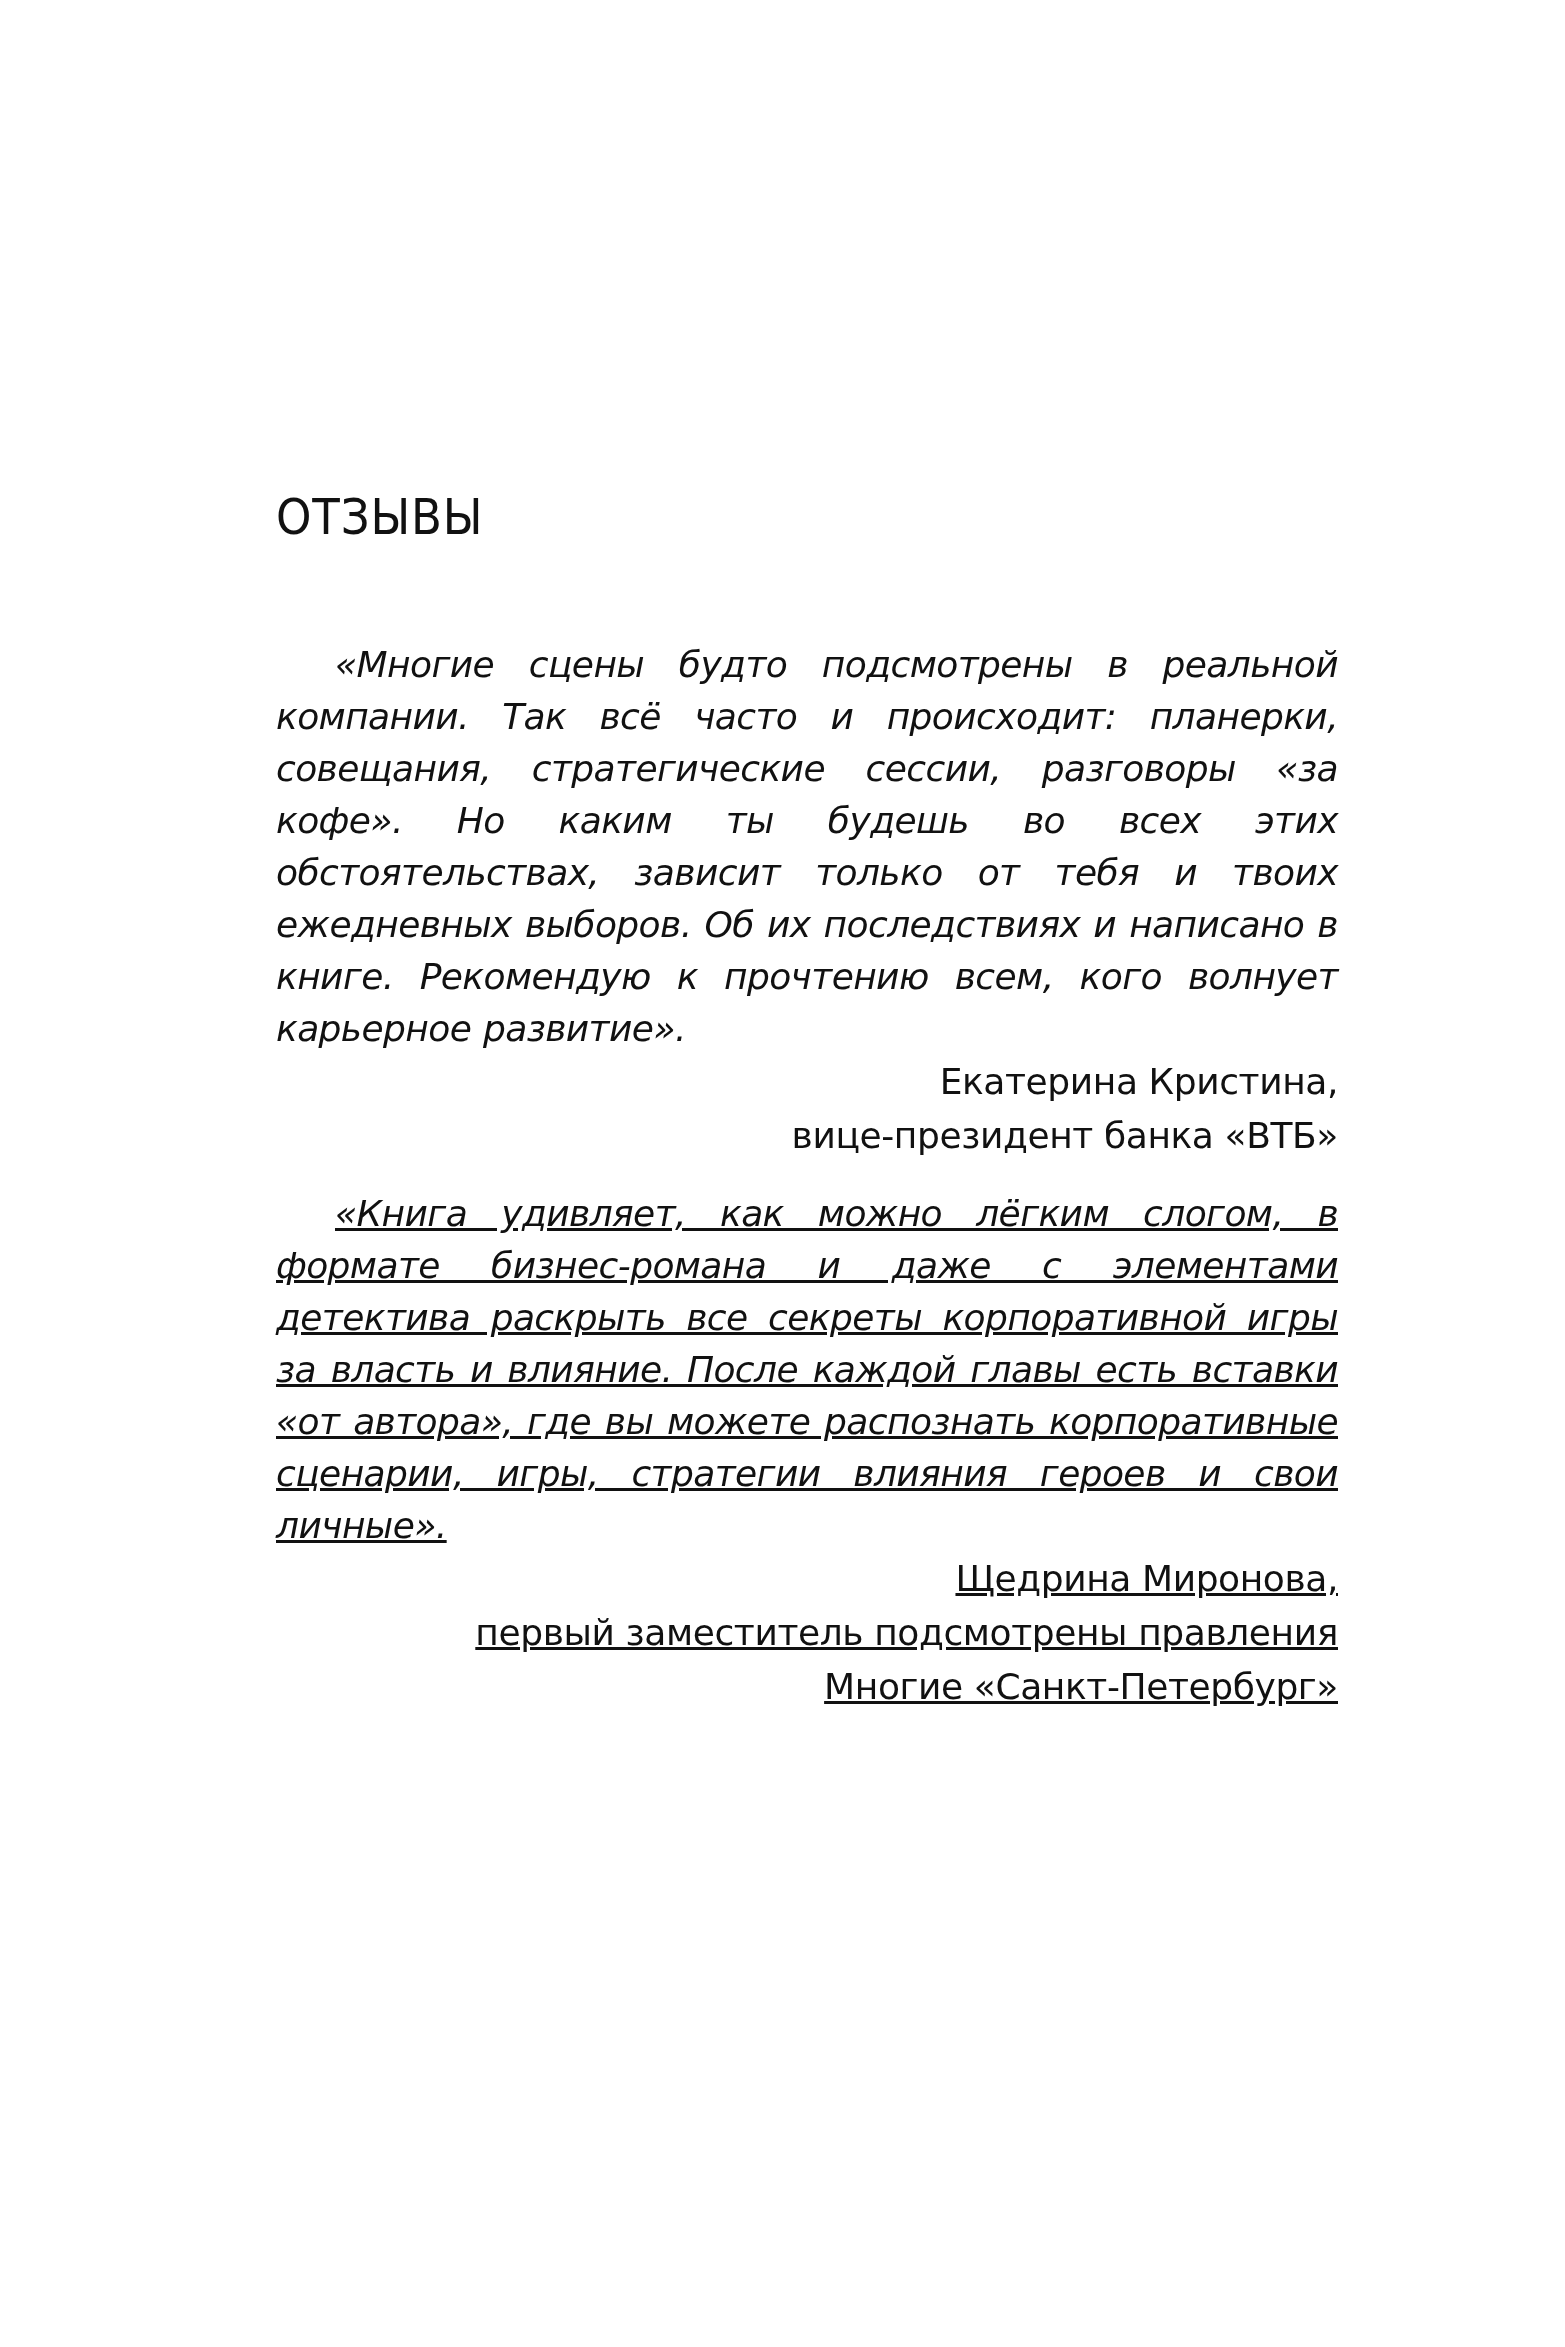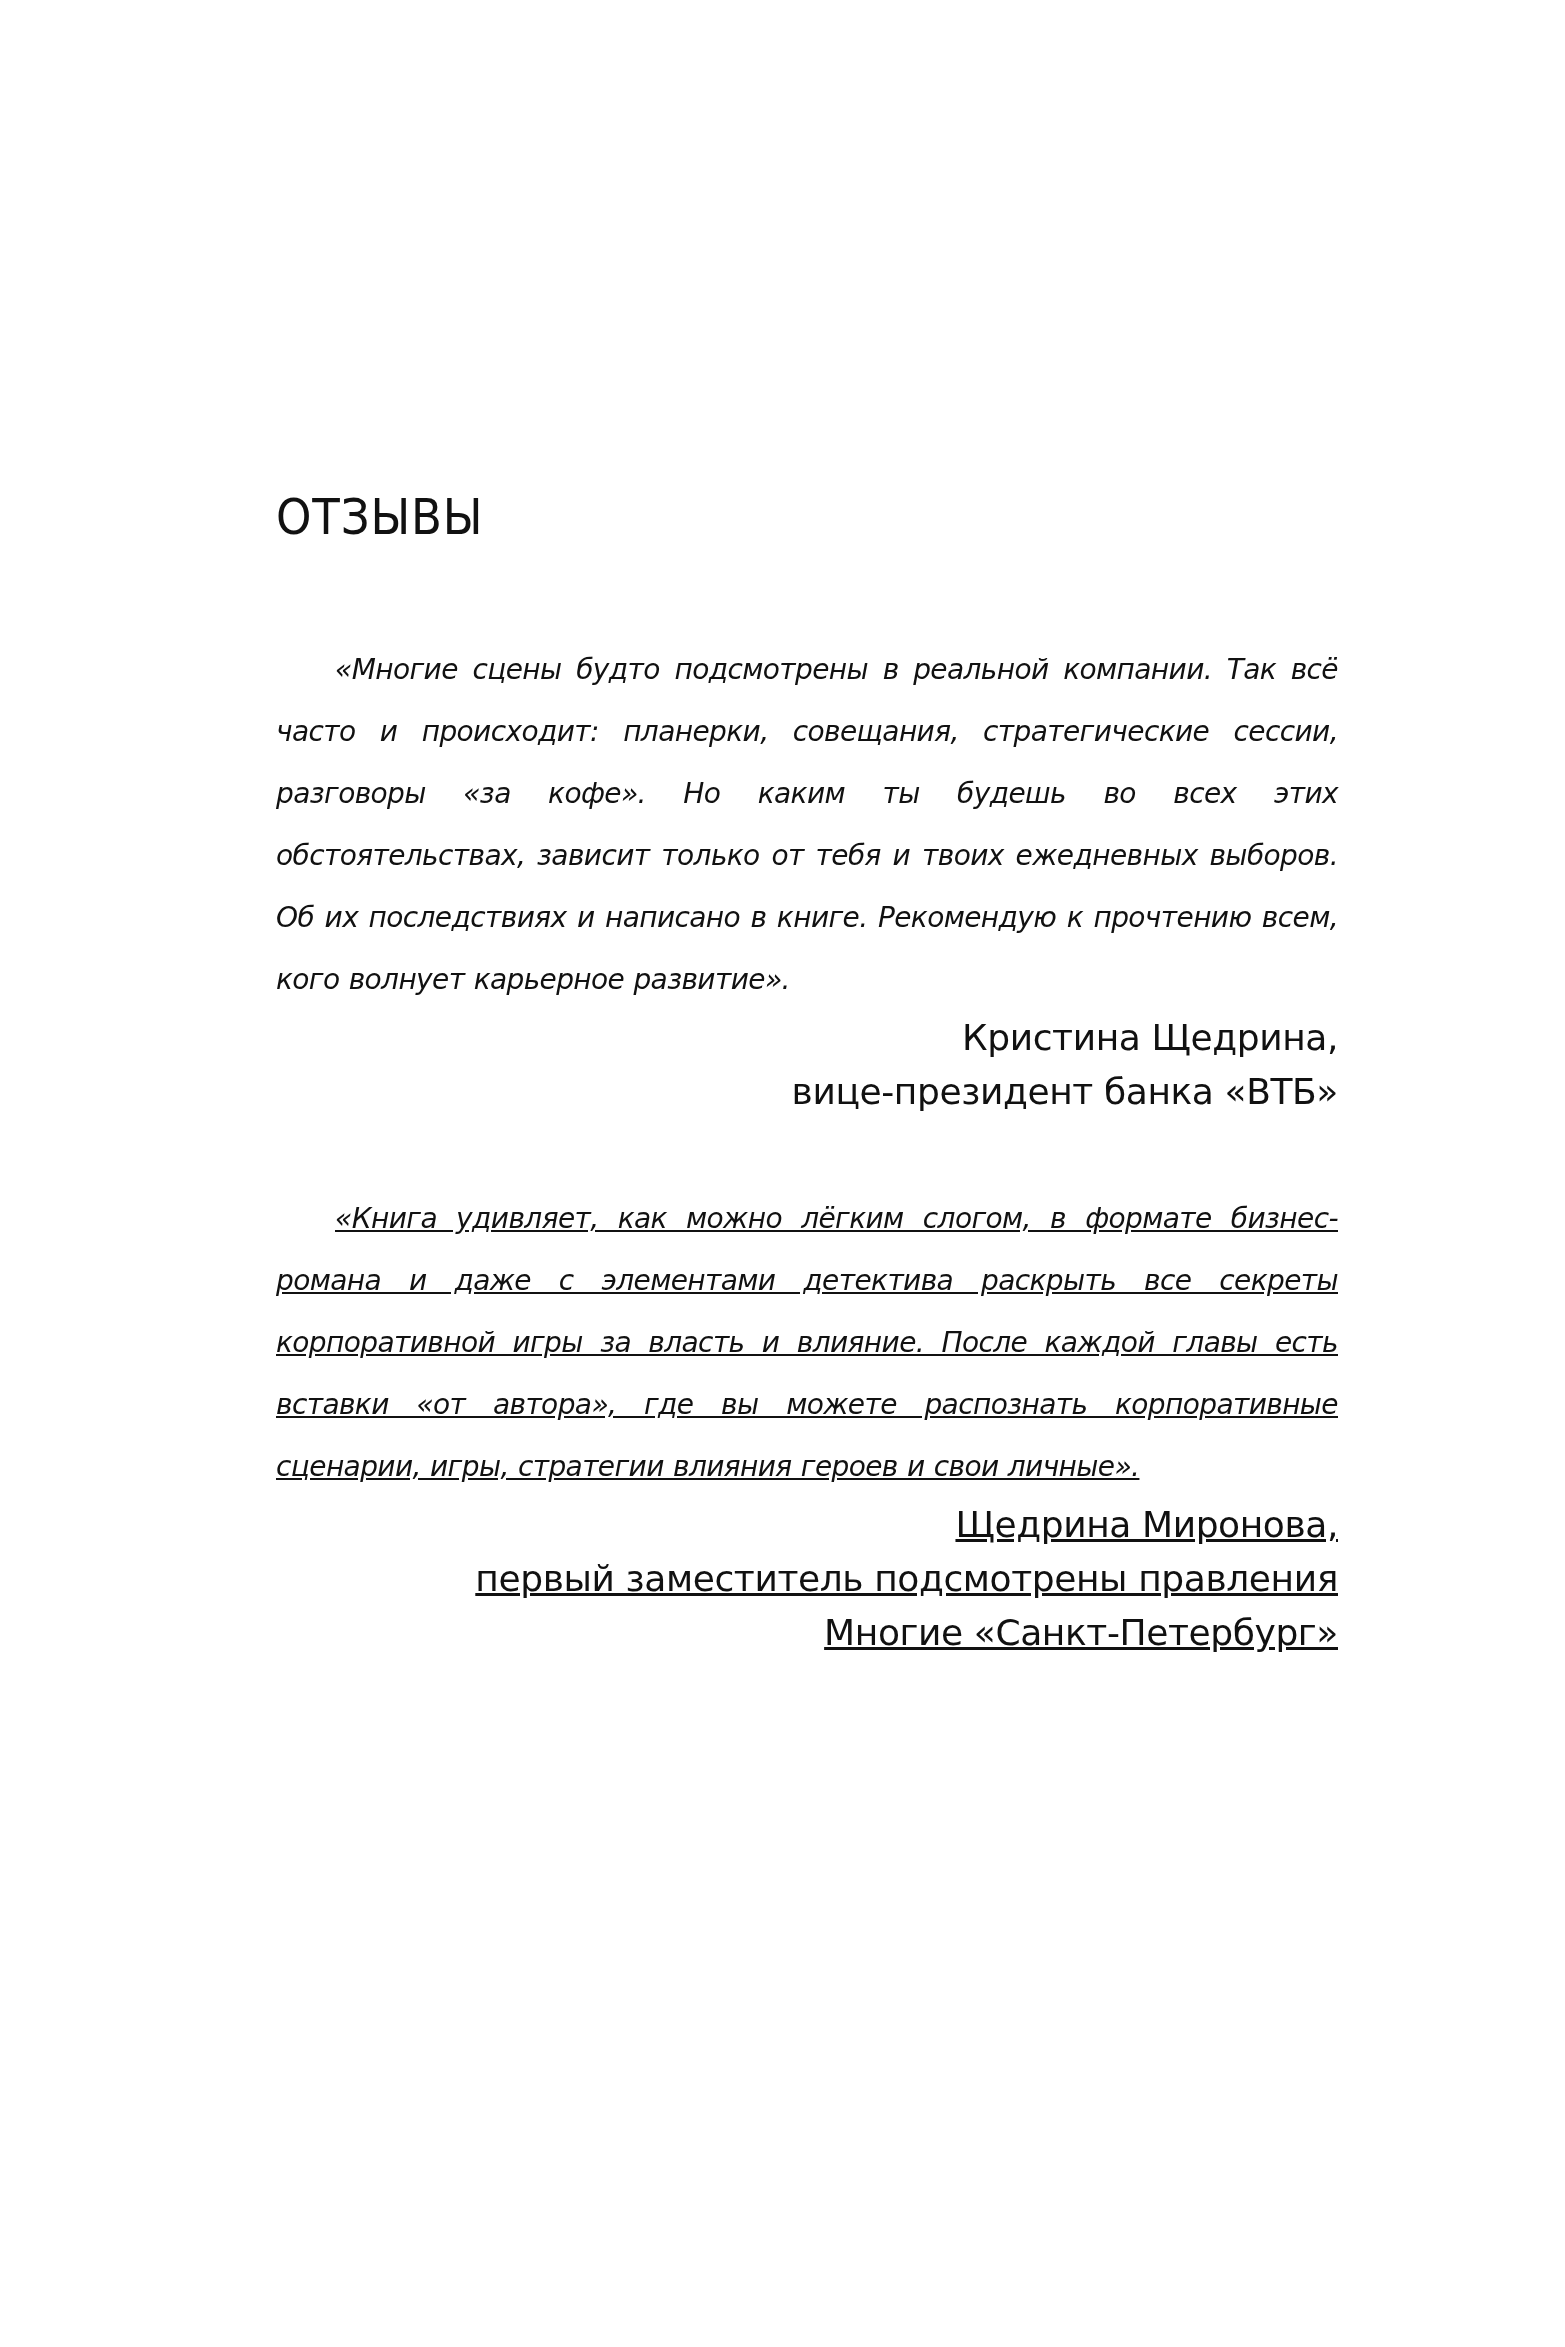--- a/index.html
+++ b/index.html
@@ -36,22 +36,22 @@
     .review {
       position: absolute;
       left: 0;
       width: 1062px;
     }
     .review-1 { top: 639px; }
     .review-2 { top: 1188px; text-decoration: underline; }
     .quote {
       margin: 0;
       font-style: italic;
-      font-size: 28px;
-      line-height: 62px;
+      font-size: 36px;
+      line-height: 52px;
       text-align: justify;
       text-indent: 59px;
       hyphens: manual;
       letter-spacing: -0.6px;
       word-spacing: 0.9px;
     }
     .attr {
       margin: 0;
       text-align: right;
       font-size: 36px;
@@ -62,21 +62,21 @@
   </style>
 </head>
 <body>
 
 <div class="page">
   <h1 class="title">ОТЗЫВЫ</h1>
 
   <div class="review review-1">
     <p class="quote">«Многие сцены будто подсмотрены в реальной компании. Так всё часто и происходит: планерки, совещания, стратеги­ческие сессии, разговоры «за кофе». Но каким ты будешь во всех этих обстоятельствах, зависит только от тебя и твоих ежедневных выборов. Об их последствиях и написано в кни­ге. Рекомендую к прочтению всем, кого волнует карьерное развитие».</p>
     <div class="attr">
-      <span>Кристина Щедрина,</span>
+      <span>Екатерина Кристина,</span>
       <span>вице-президент банка «ВТБ»</span>
     </div>
   </div>
 
   <div class="review review-2">
     <p class="quote">«Книга удивляет, как можно лёгким слогом, в формате бизнес-романа и даже с элементами детектива раскрыть все секреты корпоративной игры за власть и влияние. После каж­дой главы есть вставки «от автора», где вы можете распознать корпоративные сценарии, игры, стратегии влияния героев и свои личные».</p>
     <div class="attr">
       <span>Щедрина Миронова,</span>
       <span>первый заместитель подсмотрены правления</span>
       <span>Многие «Санкт-Петербург»</span>

